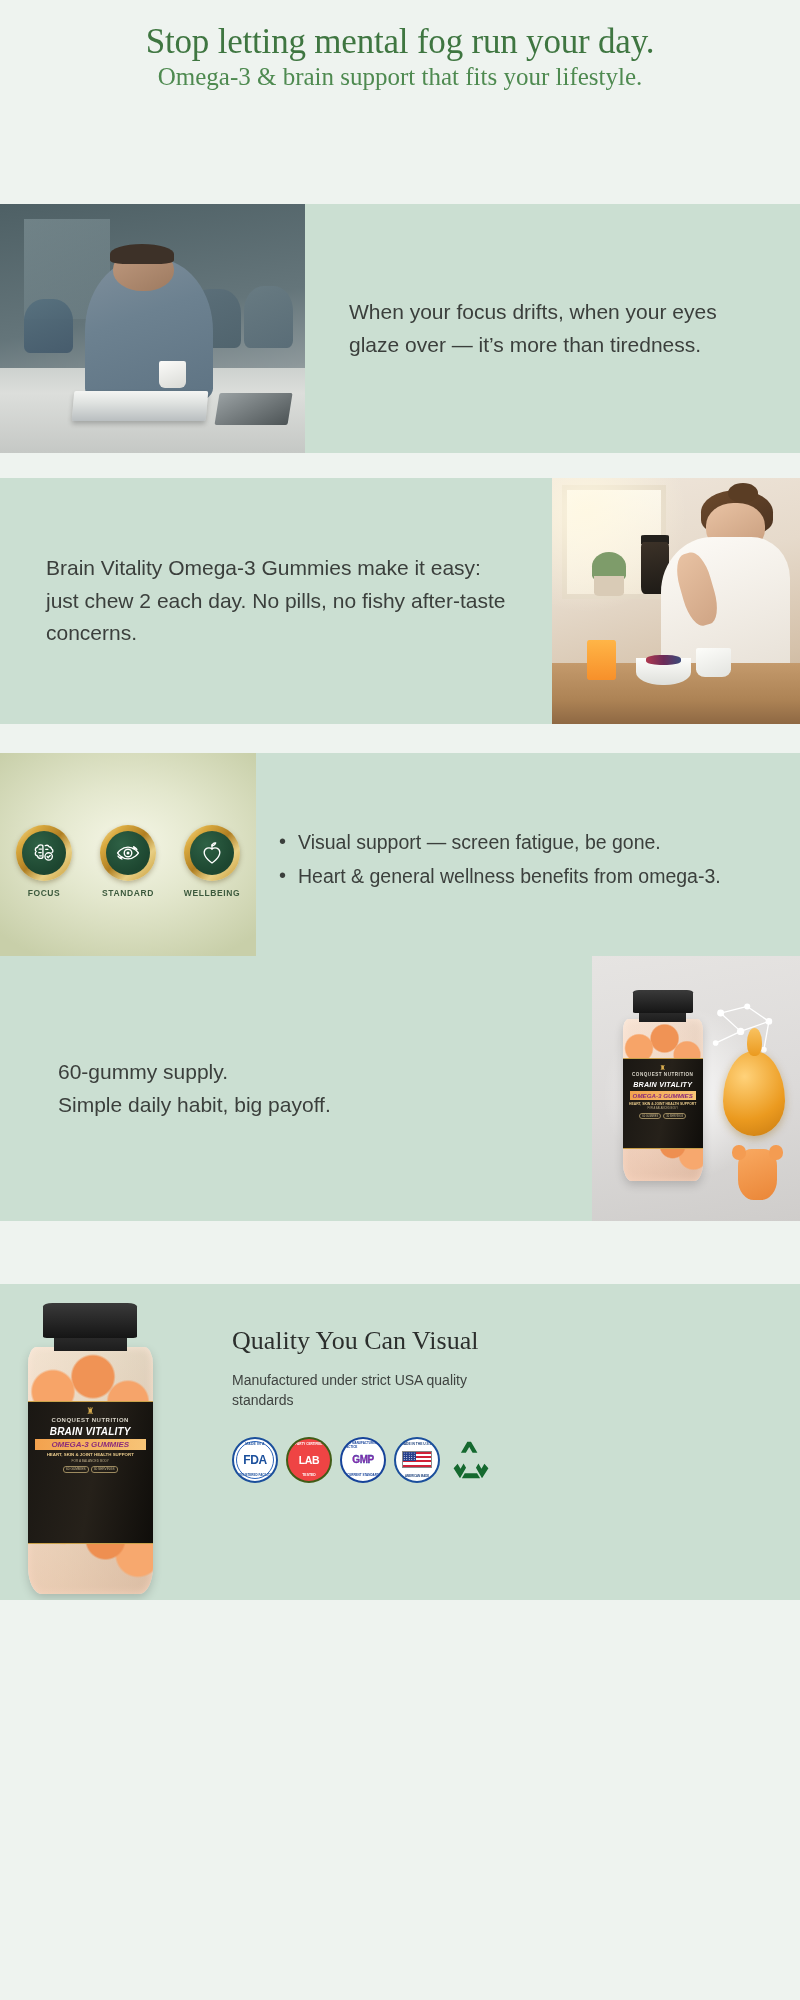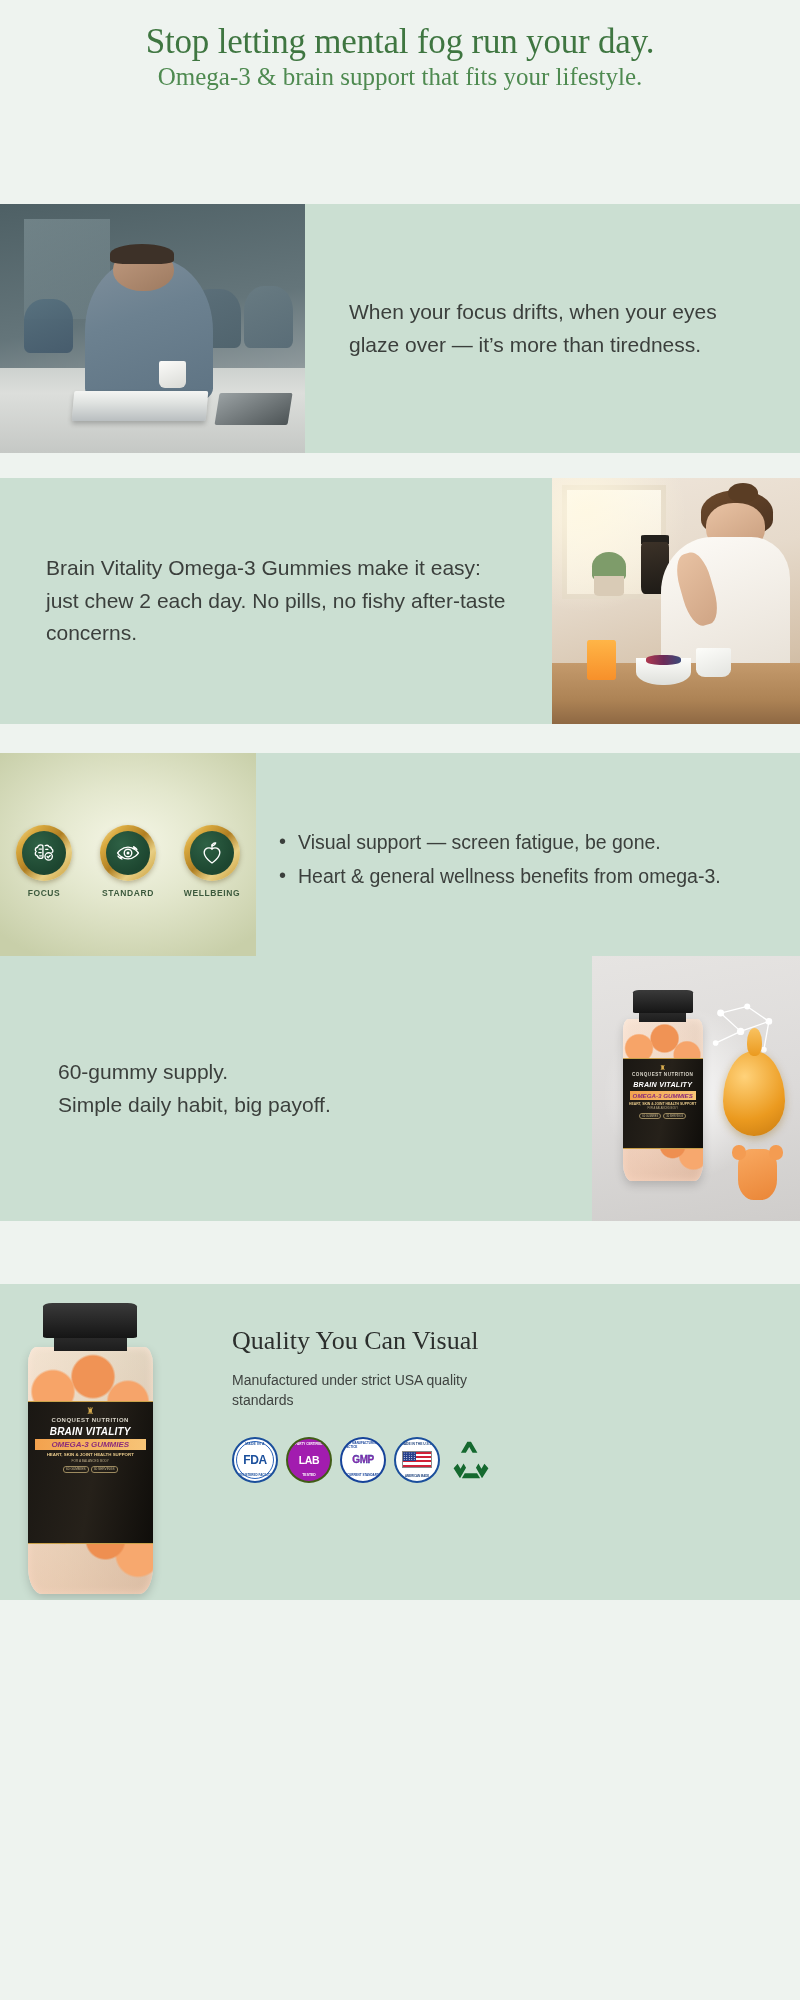--- a/index.html
+++ b/index.html
@@ -213,21 +213,21 @@
   }
   .trust-sub { font-size: 14px; line-height:1.45; color:#3f4340; max-width: 282px; }
   .badges { display:flex; align-items:center; gap:8px; margin-top: 26px; }
   .badge { width:46px; height:46px; border-radius:50%; position:relative;
     display:flex; align-items:center; justify-content:center; overflow:hidden; }
   .badge-fda { background:#fff; border:2.5px solid #1b4f9c; }
   .badge-fda .rim { position:absolute; inset:2px; border-radius:50%; border:1.5px solid #2a63b8; }
   .badge-fda .big { font-size:12px; font-weight:700; color:#1b4f9c; letter-spacing:-.4px; }
   .badge-fda .top { position:absolute; top:3px; font-size:3.4px; font-weight:700; color:#1b4f9c; letter-spacing:.2px;}
   .badge-fda .bot { position:absolute; bottom:3.5px; font-size:3px; font-weight:700; color:#1b4f9c; }
-  .badge-lab { background:#a21caf; border:2.5px solid #415c17; color:#fff; }
+  .badge-lab { background:#ef4444; border:2.5px solid #415c17; color:#fff; }
   .badge-lab .big { font-size:10.5px; font-weight:700; letter-spacing:-.3px; }
   .badge-lab .top { position:absolute; top:3px; font-size:3.1px; font-weight:700; }
   .badge-lab .bot { position:absolute; bottom:4px; font-size:3.4px; font-weight:700; }
   .badge-gmp { background:#fff; border:2.5px solid #16439a; }
   .badge-gmp .big { font-size:10px; font-weight:700; color:#a21caf; letter-spacing:-.5px;
     -webkit-text-stroke:.3px #16439a; }
   .badge-gmp .top { position:absolute; top:2.5px; font-size:3px; font-weight:700; color:#16439a; }
   .badge-gmp .bot { position:absolute; bottom:3.5px; font-size:3px; font-weight:700; color:#16439a; }
   .badge-usa { background:#fff; border:2.5px solid #1b4f9c; }
   .badge-usa .top { position:absolute; top:3px; font-size:3.3px; font-weight:700; color:#1b3f7a; }

